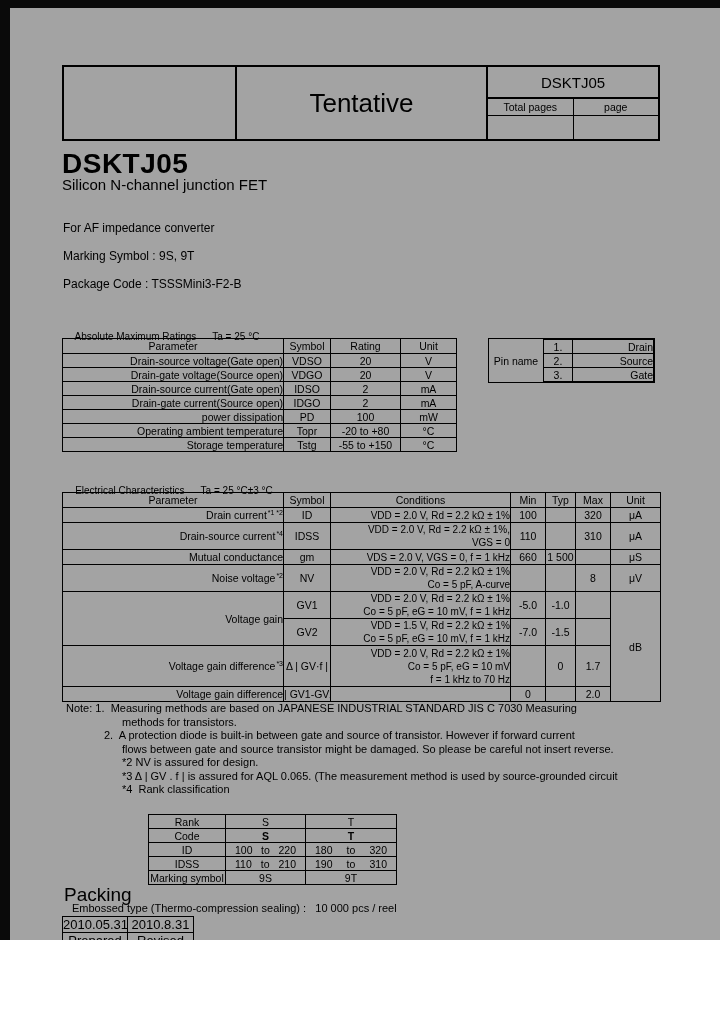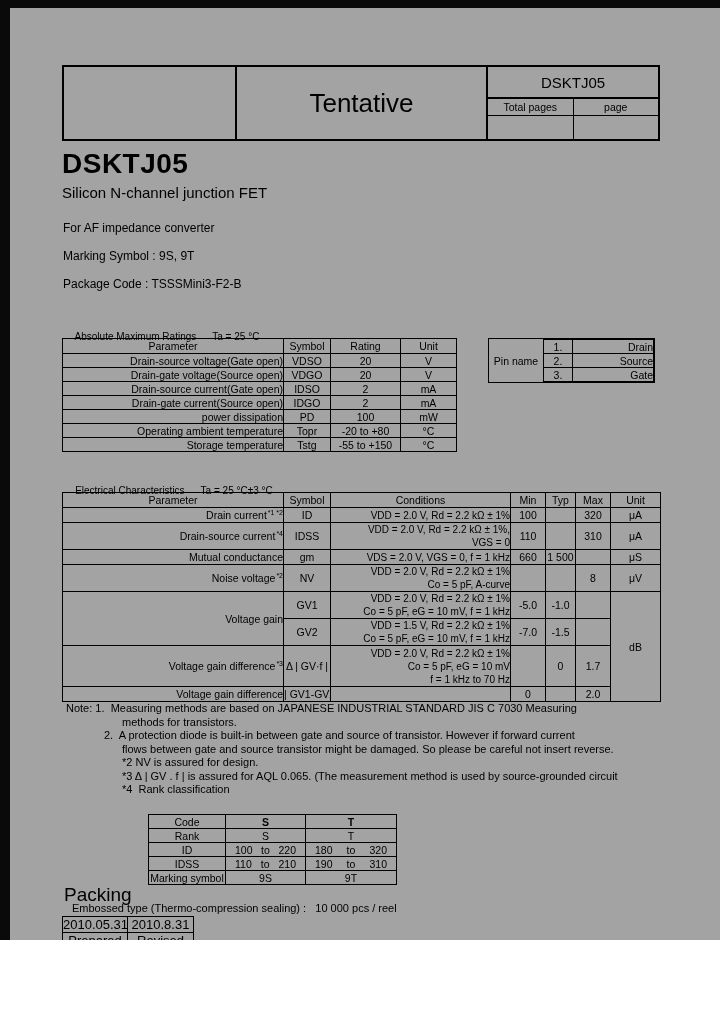--- a/index.html
+++ b/index.html
@@ -17,21 +17,21 @@
   .hb-mid{width:251px;border-right:2px solid #000;display:flex;align-items:center;justify-content:center;font-size:26px;}
   .hb-right{flex:1;display:flex;flex-direction:column;}
   .hb-code{height:32px;border-bottom:2px solid #000;display:flex;align-items:center;justify-content:center;font-size:15px;}
   .hb-row{display:flex;height:17px;border-bottom:1px solid #000;font-size:10.5px;}
   .hb-row.last{border-bottom:none;flex:1;}
   .hb-cell{flex:1;display:flex;align-items:center;justify-content:center;border-right:1px solid #000;}
   .hb-cell:last-child{border-right:none;}
 
   
   .part-number{position:absolute;left:62px;top:148px;font-size:28px;font-weight:700;letter-spacing:.5px;}
-  .subtitle{position:absolute;left:62px;top:184px;font-size:15px;}
+  .subtitle{position:absolute;left:62px;top:176px;font-size:15px;}
   .tline{position:absolute;left:63px;font-size:12px;}
 
   .section-title{position:absolute;font-size:10px;white-space:pre;}
   .section-title .cond{margin-left:16px;}
 
   table{border-collapse:collapse;table-layout:fixed;}
   .dtable{position:absolute;border:1.5px solid #000;font-size:10.5px;}
   .dtable td{border:1px solid #000;overflow:hidden;white-space:nowrap;vertical-align:middle;}
   .c{text-align:center;}
   .pl{text-align:right;padding-left:5px;}
@@ -327,28 +327,28 @@
   </div>
 
   <table class="dtable rank-table">
     <colgroup>
         <col style="width:77px">
         <col style="width:80px">
         <col style="width:91px">
       </colgroup>
     <tbody>
         <tr>
+      <td class="c">Rank</td>
+      <td class="c">S</td>
+      <td class="c">T</td>
+    </tr>
+    <tr>
       <td class="c">Code</td>
       <td class="c b">S</td>
       <td class="c b">T</td>
-    </tr>
-    <tr>
-      <td class="c">Rank</td>
-      <td class="c">S</td>
-      <td class="c">T</td>
     </tr>
     <tr>
       <td class="c">ID</td>
       <td>
         <div class="range">
               <span>100</span>
               <span>to</span>
               <span>220</span>
             </div>
       </td>

